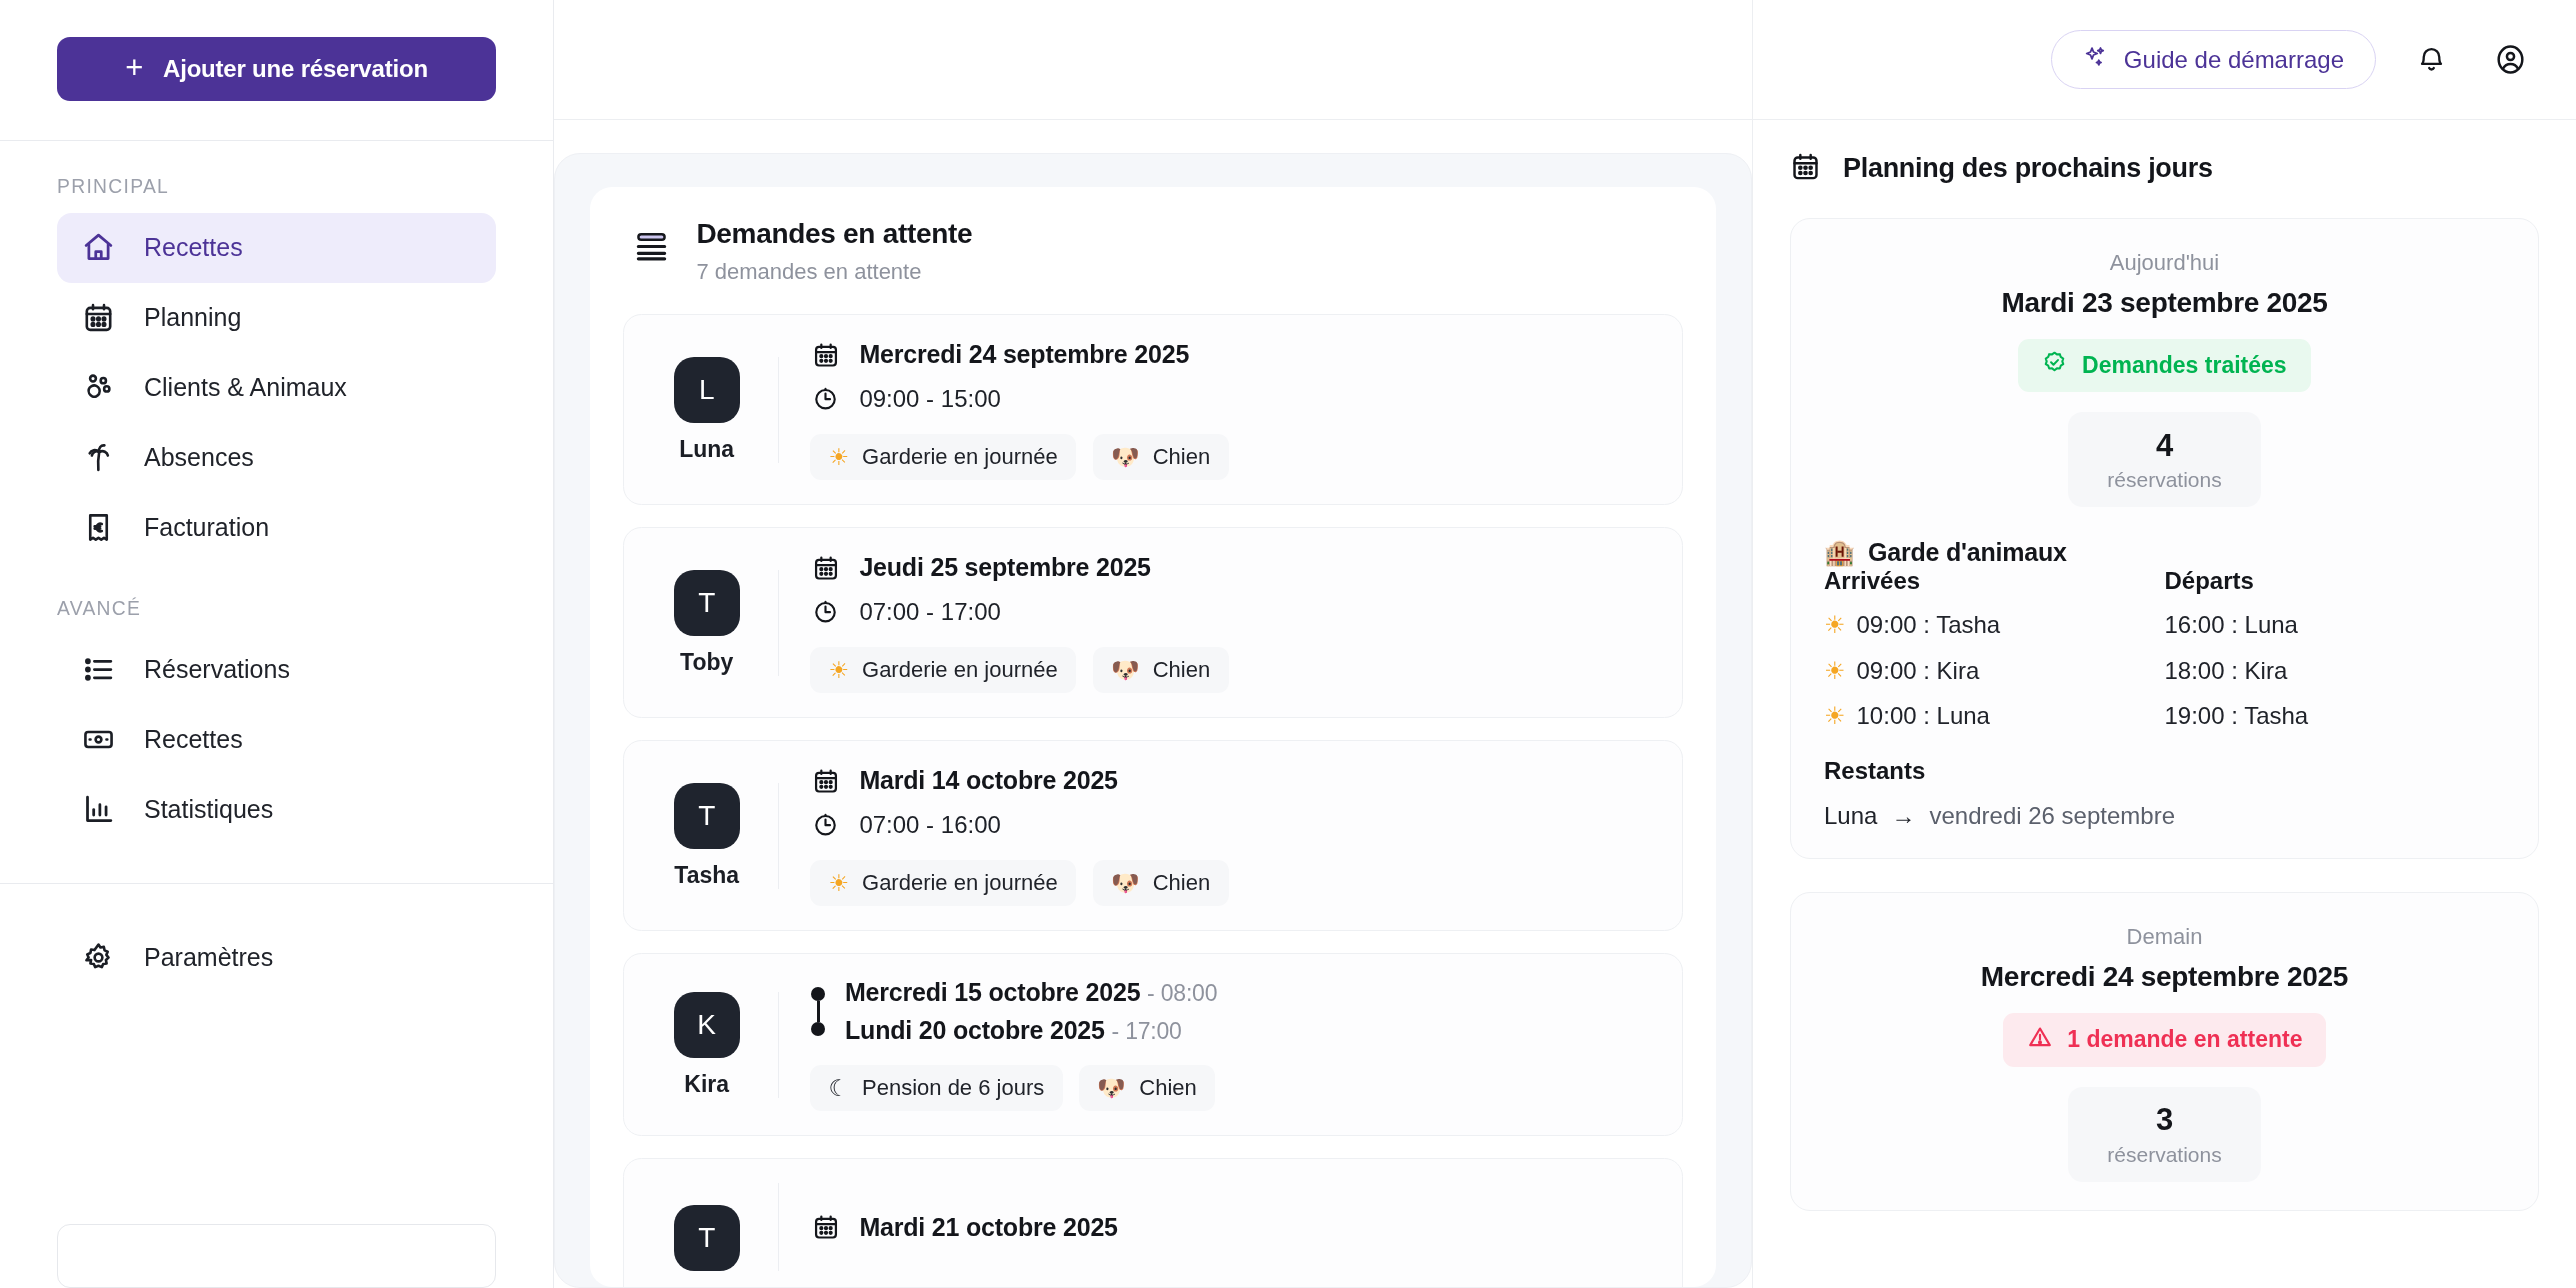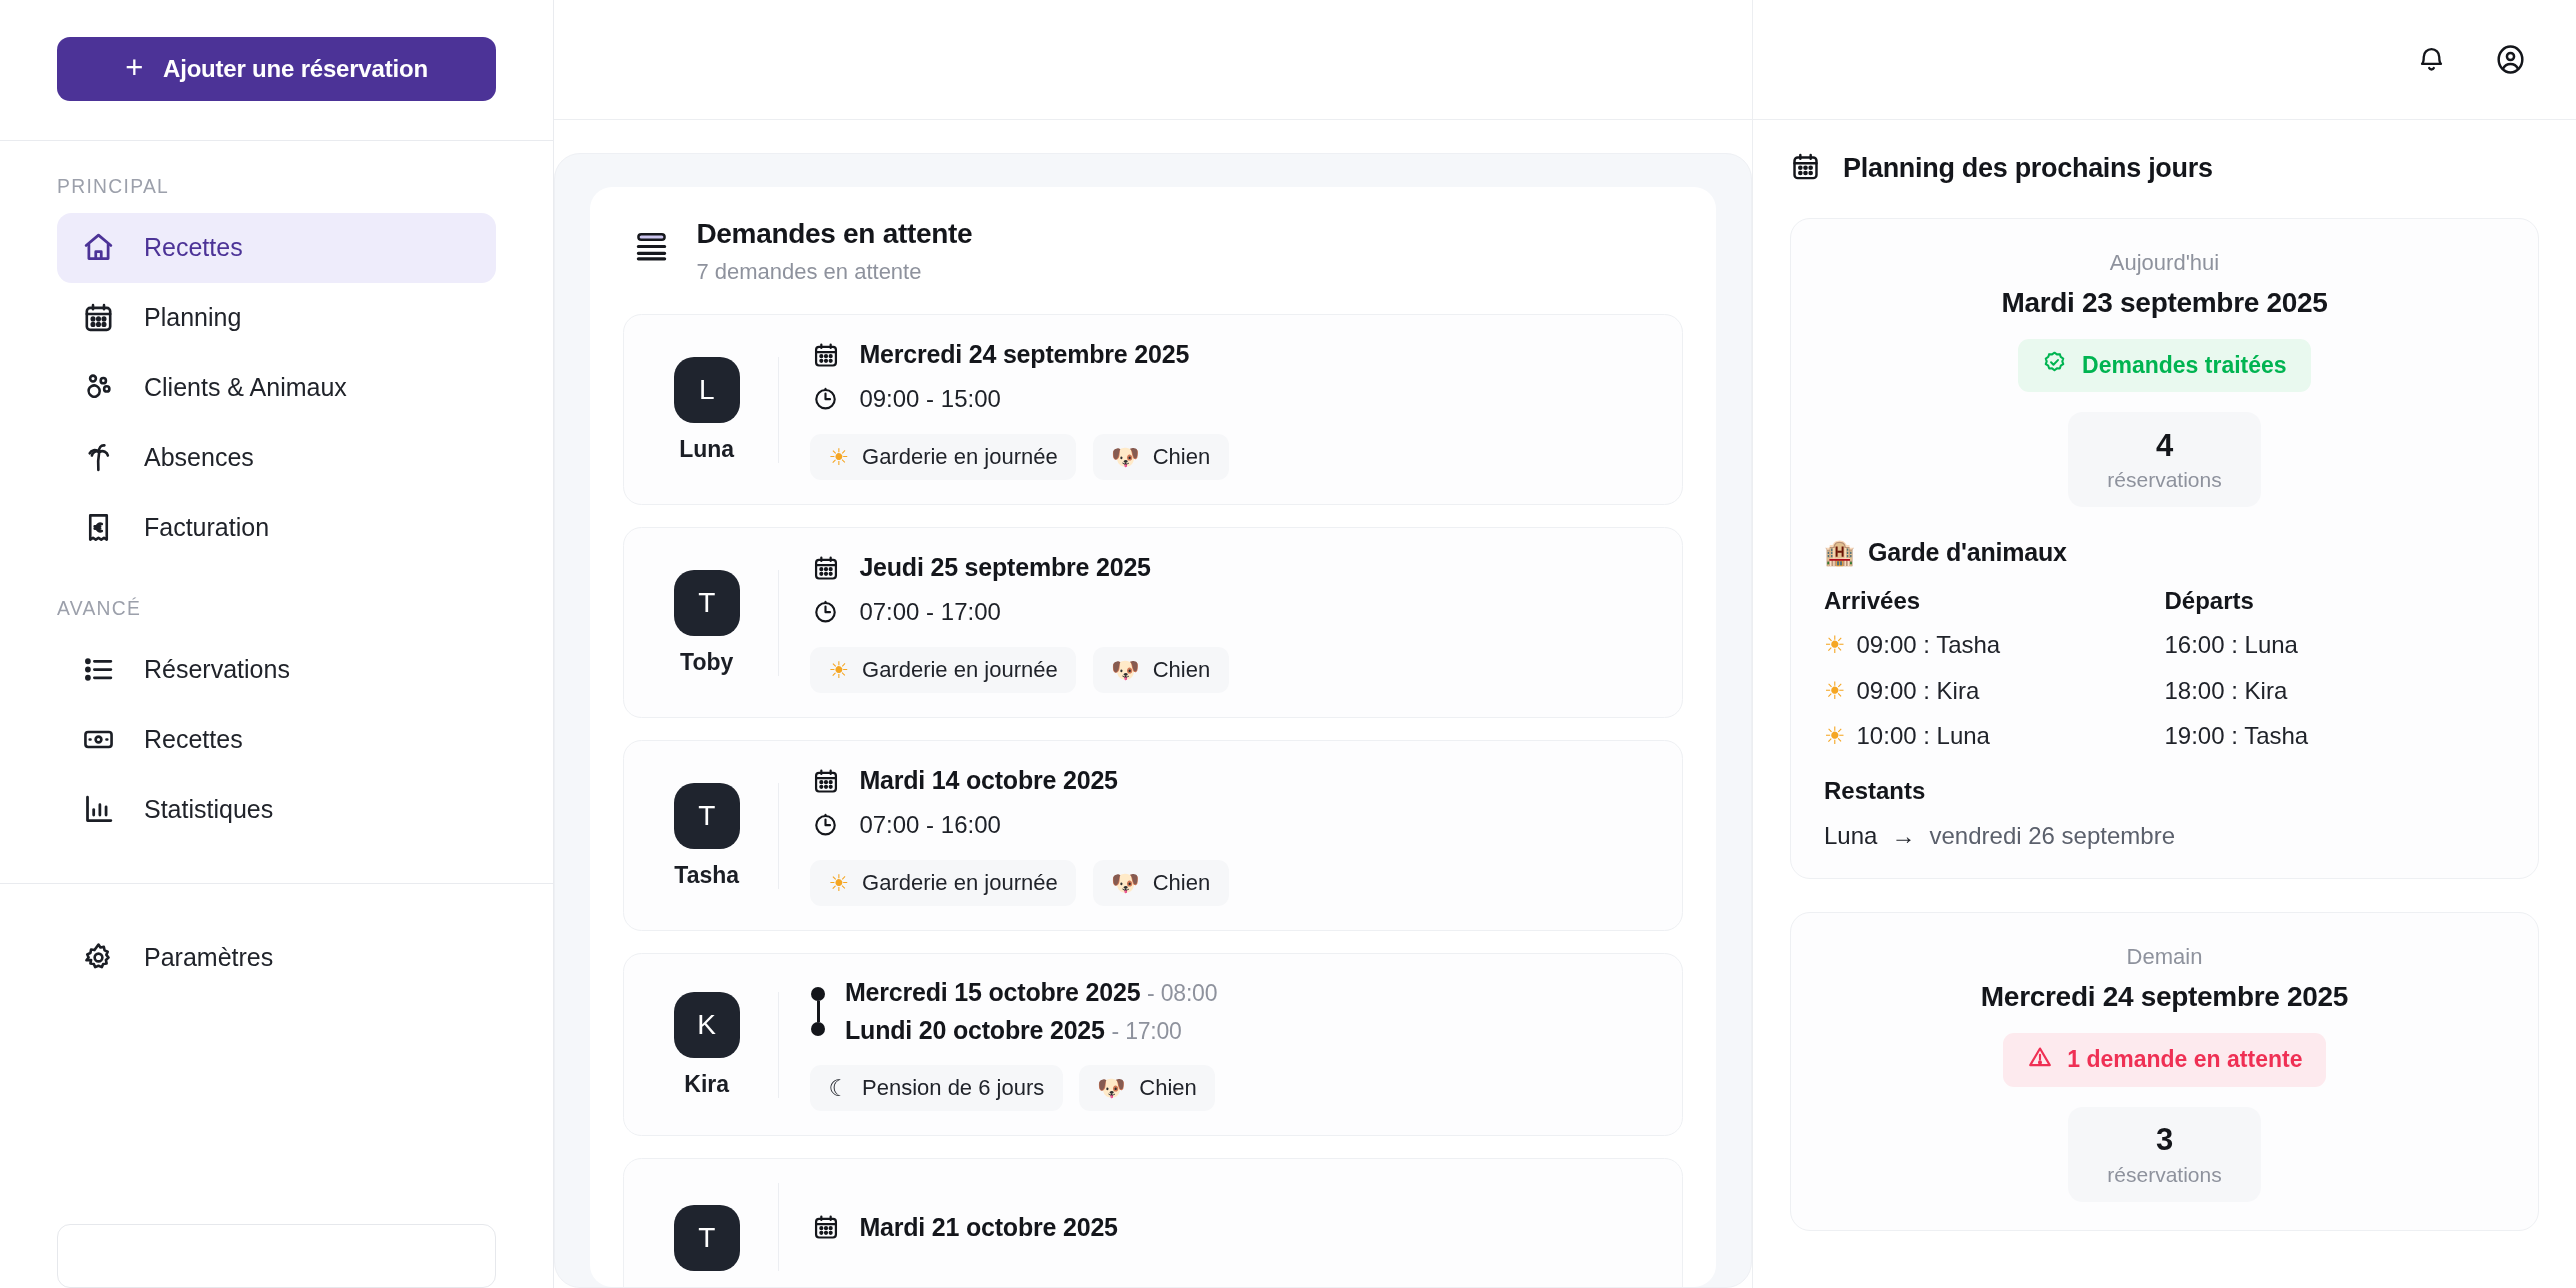--- a/index.html
+++ b/index.html
@@ -123,21 +123,21 @@
   .badge{display:inline-flex;align-items:center;gap:14.7px;border-radius:11px;padding:11px 24px;font-size:23px;font-weight:700;}
   .badge.green{background:#e9f9ef;color:#00b451;}
   .badge.red{background:#fdeaee;color:#ef3054;}
   .count-box{
     margin:20px auto 0 auto;width:193px;background:#f6f7f9;border-radius:14.7px;padding:16.6px 0 14.7px 0;text-align:center;
   }
   .count-num{font-size:31px;font-weight:700;color:#14161b;line-height:1.1;}
   .count-lbl{font-size:21px;color:#8e929d;margin-top:5.5px;}
 
   .garde-title{display:flex;align-items:center;gap:13px;margin-top:31px;font-size:25px;font-weight:700;color:#14161b;letter-spacing:-0.2px;}
-  .cols{display:flex;margin-top:20px;align-items:center;}
+  .cols{display:flex;align-items:center;}
   .col{flex:1 1 50%;}
   .col-h{font-size:24px;font-weight:700;color:#14161b;margin-bottom:16.6px;}
   .ev{display:flex;align-items:center;gap:11px;font-size:24px;color:#20232a;margin-bottom:17.5px;}
   .restants-h{font-size:24px;font-weight:700;color:#14161b;margin-top:9.2px;}
   .restants-l{font-size:24px;color:#20232a;margin-top:16.6px;}
   .restants-l .arrow{margin:0 7.4px;}
   .restants-l .soft{color:#5b606c;}
 </style>
 </head>
 <body>
@@ -497,20 +497,30 @@
             </article>
 
           </div>
         </div>
       </section>
     </div>
   </main>
 
   <aside class="right">
     <div class="right-head">
+      <button class="guide-btn">
+        <span>
+          <svg viewBox="0 0 24 24" width="24" height="24" fill="none" stroke="#4c3397" stroke-width="1.8" stroke-linejoin="round">
+              <path d="M9 3.2l1.5 3.8L14.3 8.5 10.5 10 9 13.8 7.5 10 3.7 8.5 7.5 7Z"></path>
+              <path d="M17.5 3l.8 1.9 1.9.8-1.9.8-.8 1.9-.8-1.9-1.9-.8 1.9-.8Z"></path>
+              <path d="M15.8 15.2l.7 1.6 1.6.7-1.6.7-.7 1.6-.7-1.6-1.6-.7 1.6-.7Z"></path>
+            </svg>
+        </span>
+        <span>Guide de démarrage</span>
+      </button>
       <span class="hdr-icon">
         <svg viewBox="0 0 24 24" width="31" height="31" fill="none" stroke="#14161b" stroke-width="1.8" stroke-linecap="round" stroke-linejoin="round">
             <path d="M6 10a6 6 0 0 1 12 0c0 4 1.3 5.4 1.3 5.4H4.7S6 14 6 10Z"></path>
             <path d="M10.2 18.6a2 2 0 0 0 3.6 0"></path>
           </svg>
       </span>
       <span class="hdr-icon">
         <svg viewBox="0 0 24 24" width="33" height="33" fill="none" stroke="#14161b" stroke-width="1.8" stroke-linecap="round" stroke-linejoin="round">
             <ellipse cx="12" cy="12" rx="8.6" ry="9.4"></ellipse>
             <circle cx="12" cy="9.8" r="2.6"></circle>

